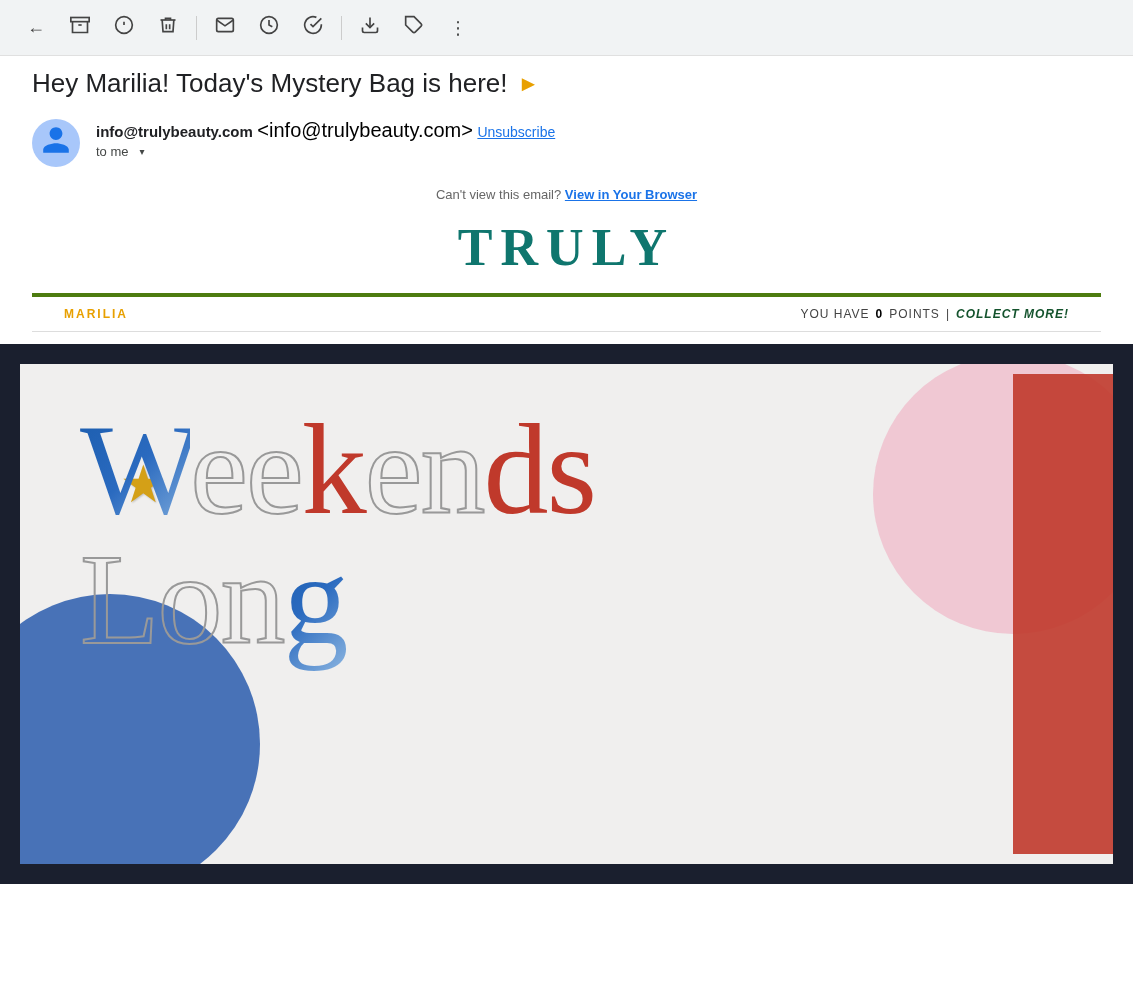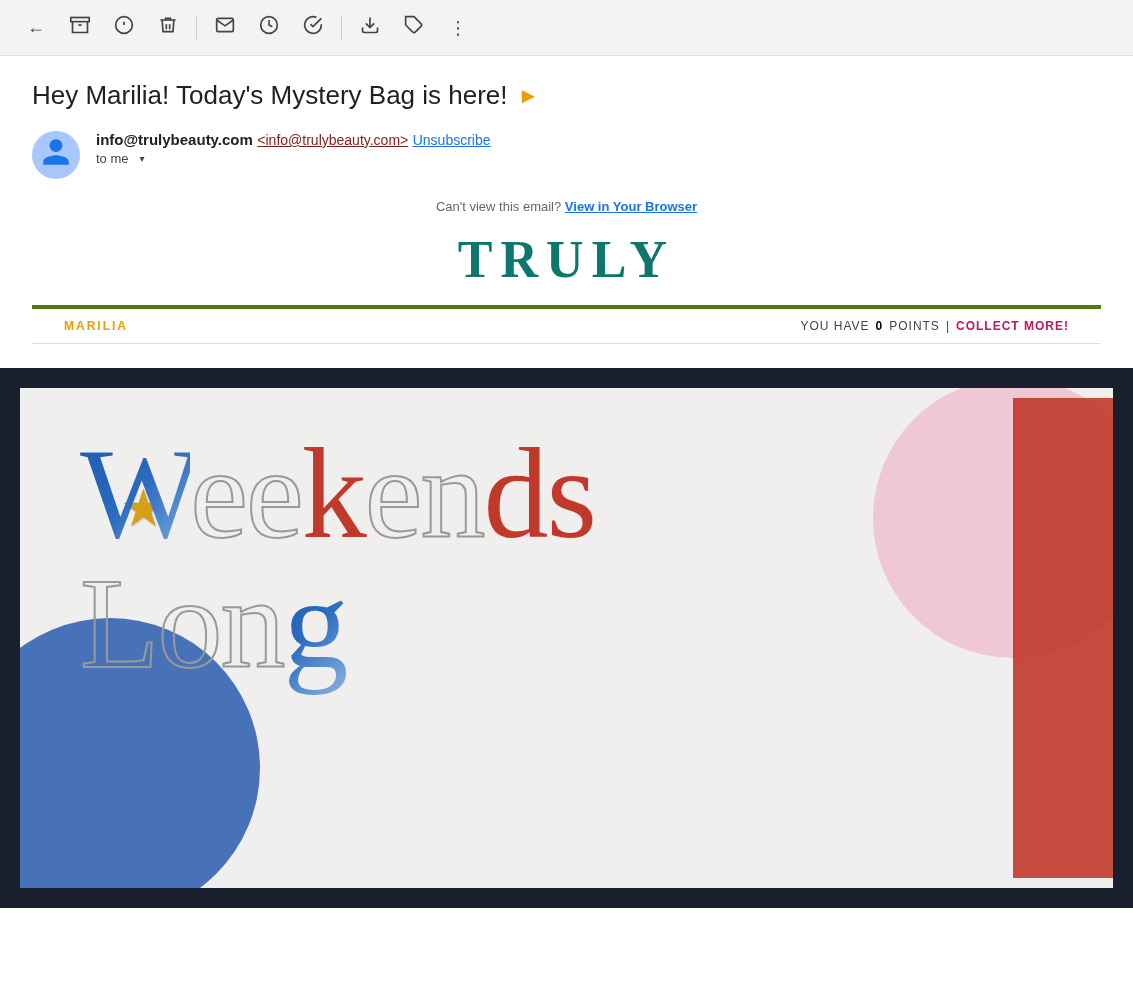--- a/index.html
+++ b/index.html
@@ -30,21 +30,21 @@
     }
     .toolbar-divider {
       width: 1px;
       height: 24px;
       background: #ccc;
       margin: 0 4px;
     }
 
     
     .email-wrapper {
-      padding: 24px 32px;
+      padding: 12px 32px;
       max-width: 1133px;
     }
 
     
     .email-subject {
       font-size: 26px;
       font-weight: 400;
       color: #202124;
       margin-bottom: 20px;
       display: flex;
@@ -77,23 +77,22 @@
       color: #1a73e8;
       font-size: 30px;
     }
     .sender-info { display: flex; flex-direction: column; }
     .sender-name {
       font-size: 15px;
       font-weight: 600;
       color: #202124;
     }
     .sender-email {
-      font-size: 14px;
-      color: #7f1d1d;
-      text-decoration: underline;
+      font-size: 20px;
+      color: #000000;
     }
     .unsubscribe-link {
       color: #1a73e8;
       text-decoration: underline;
       cursor: pointer;
       font-size: 14px;
     }
     .to-me {
       font-size: 13px;
       color: #444746;
@@ -152,25 +151,26 @@
     }
     .points-bar-right {
       font-size: 12px;
       color: #444;
       letter-spacing: 1px;
       display: flex;
       gap: 6px;
     }
     .points-count { font-weight: 900; color: #000; }
     .collect-link {
-      color: #be185d;
+      color: #14532d;
       font-weight: 700;
       letter-spacing: 1px;
       cursor: pointer;
       text-decoration: none;
+      font-style: italic;
     }
 
     
     .email-image-container {
       background: #1a1f2e;
       padding: 20px;
       margin: 0;
     }
     .email-image-inner {
       background: #f0efee;

